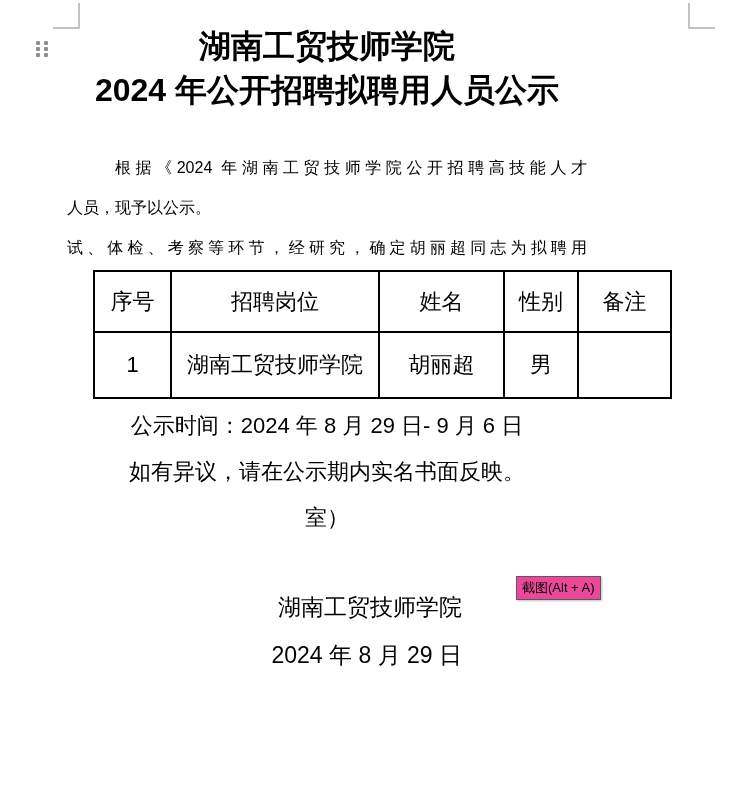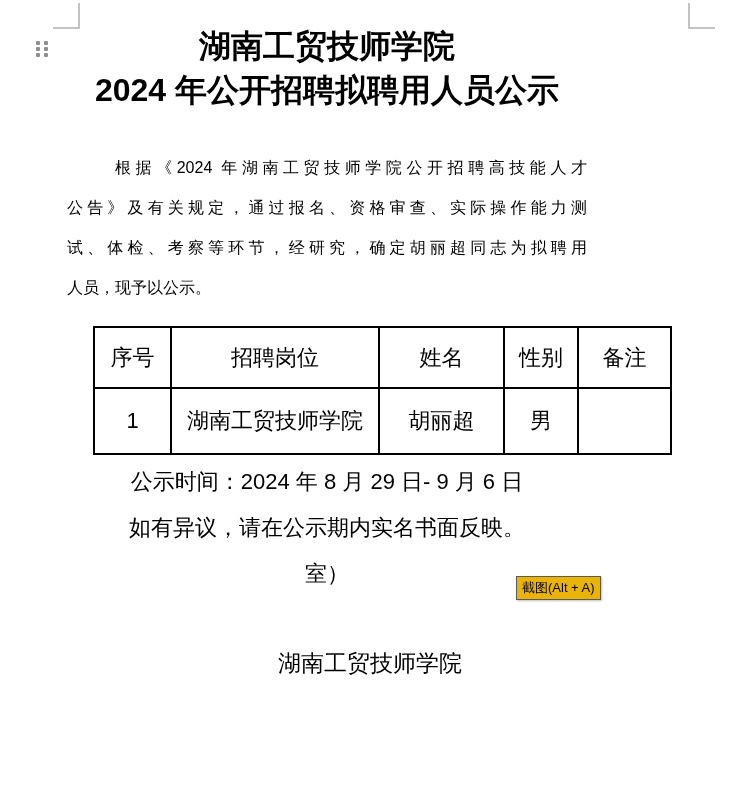--- a/index.html
+++ b/index.html
@@ -40,21 +40,21 @@
     white-space:nowrap;
   }
   
   .para { margin-top:36px; font-size:16px; line-height:40px; }
   .para-line { white-space:nowrap; }
   .fill { white-space:normal; text-align:justify; text-align-last:justify; }
   .indent { text-indent:48px; }
   
   table.candidates {
     width:577px;
-    margin:18px 0 4px 26px;
+    margin:2px 0 4px 26px;
     border-collapse:collapse;
     table-layout:fixed;
   }
   table.candidates th, table.candidates td {
     border:2px solid #000;
     font-size:22px; font-weight:normal;
     text-align:center; vertical-align:middle;
     overflow:hidden; white-space:nowrap;
   }
   table.candidates thead tr { height:61px; }
@@ -66,21 +66,21 @@
   .signature {
     margin-top:42px;
     text-align:right; padding-right:125px;
     font-size:23px; line-height:48px;
   }
   .sig-line { white-space:nowrap; }
   
   .tooltip {
     position:absolute; left:516px; top:576px;
     height:24px;
-    background:#eab308;
+    background:#ec4899;
     border:1px solid #5a5a5a;
     font-size:13px; line-height:21px;
     padding:0 5px;
     white-space:nowrap;
     box-shadow:1px 1px 2px rgba(0,0,0,0.25);
   }
 </style>
 </head>
 <body>
 
@@ -98,23 +98,22 @@
     <i class="dot"></i>
     <i class="dot"></i>
     <i class="dot"></i>
   </div>
 
   <div class="title-line">湖南工贸技师学院</div>
   <div class="title-line">2024 年公开招聘拟聘用人员公示</div>
 
   <div class="para">
     <div class="para-line fill indent">根据《2024 年湖南工贸技师学院公开招聘高技能人才</div>
-    <div class="para-line fill">公告》及有关规定，通过报名、资格审查、实际操作能力测</div>
+    <div class="para-line">人员，现予以公示。</div>
     <div class="para-line fill">试、体检、考察等环节，经研究，确定胡丽超同志为拟聘用</div>
-    <div class="para-line">人员，现予以公示。</div>
   </div>
 
   <table class="candidates">
     <colgroup>
       <col style="width:77px">
       <col style="width:208px">
       <col style="width:125px">
       <col style="width:74px">
       <col style="width:93px">
     </colgroup>
@@ -139,17 +138,18 @@
   </table>
 
   <div class="notice">
     <div class="notice-line">公示时间：2024 年 8 月 29 日- 9 月 6 日</div>
     <div class="notice-line">如有异议，请在公示期内实名书面反映。</div>
     <div class="notice-line">室）</div>
   </div>
 
   <div class="signature">
     <div class="sig-line">湖南工贸技师学院</div>
+    <div class="sig-line">2024 年 8 月 29 日</div>
   </div>
 
   <div class="tooltip">截图(Alt + A)</div>
 
 </div>
 
 </body></html>

